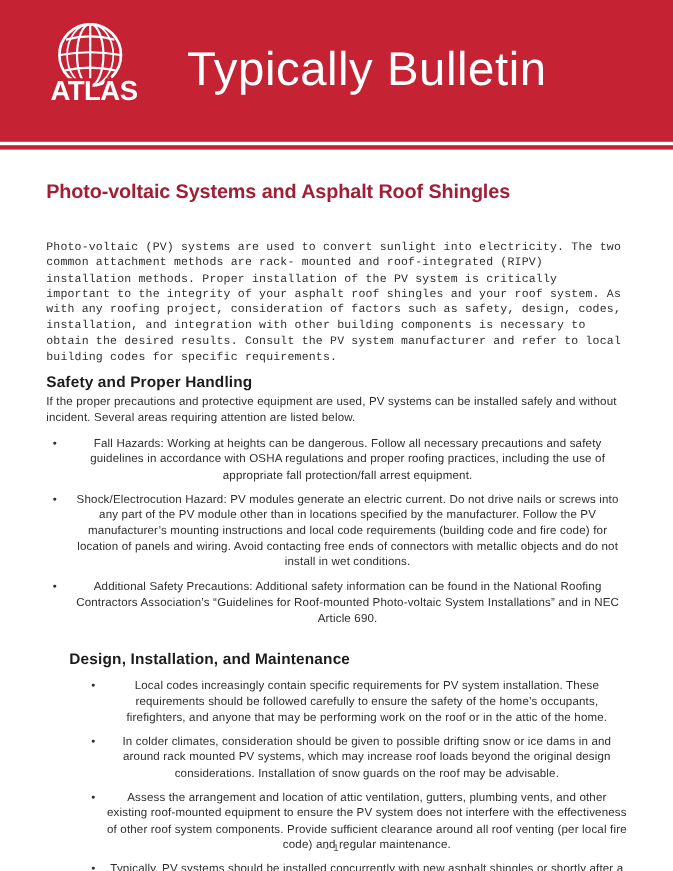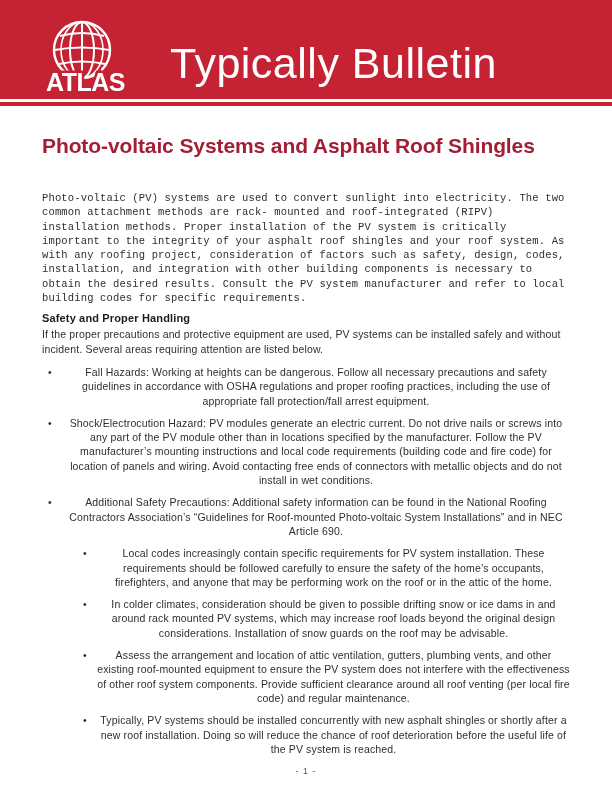--- a/index.html
+++ b/index.html
@@ -9,40 +9,40 @@
   }
   *{box-sizing:border-box;}
   html,body{margin:0;padding:0;}
   body{
     width:612px;height:792px;position:relative;background:#ffffff;
     font-family:"Liberation Sans", sans-serif;color:var(--ink);
     overflow:hidden;
   }
   
   .banner{
-    height:99px;background:var(--brand-red);
+    height:129px;background:var(--brand-red);
     display:flex;align-items:flex-start;
   }
   .logo{margin:12px 0 0 22px;flex:0 0 auto;}
   .banner-title{
     color:#ffffff;font-size:43px;font-weight:normal;line-height:1;
     margin:42px 0 0 40px;letter-spacing:0.5px;
   }
   .banner-gap{height:3px;background:#ffffff;}
   .banner-stripe{height:4px;background:var(--brand-red);}
   
   main{padding:0 42px;}
   .doc-title{
-    color:var(--title-red);font-size:21px;font-weight:bold;
+    color:var(--title-red);font-size:18px;font-weight:bold;
     margin:28px 0 0 0;letter-spacing:-0.1px;
   }
   p, li{font-size:10.5px;line-height:14.3px;letter-spacing:0.15px;}
   .intro{margin:33px 0 0 0;font-family:Liberation Mono, monospace;}
   .sec-heading{
-    font-size:11px;font-weight:bold;color:#1c1c1c;
+    font-size:14px;font-weight:bold;color:#1c1c1c;
     margin:7px 0 3px 0;letter-spacing:0.15px;
   }
   .sec-intro{margin:0 0 9px 0;}
   ul{list-style:none;margin:0;padding:0;}
   li{position:relative;padding-left:20px;margin-bottom:8px;text-align:center;}
   li::before{content:"\2022";position:absolute;left:6px;top:0;}
   .sec-heading.indented{margin:22px 0 9px 21px;}
   ul.level2{margin-left:35px;}
   
   .page-footer{
@@ -78,20 +78,21 @@
 
   <h2 class="sec-heading">Safety and Proper Handling</h2>
   <p class="sec-intro">If the proper precautions and protective equipment are used, PV systems can be installed safely and without incident. Several areas requiring attention are listed below.</p>
 
   <ul class="level1">
     <li>Fall Hazards: Working at heights can be dangerous. Follow all necessary precautions and safety guidelines in accordance with OSHA regulations and proper roofing practices, including the use of appropriate fall protection/fall arrest equipment.</li>
     <li>Shock/Electrocution Hazard: PV modules generate an electric current. Do not drive nails or screws into any part of the PV module other than in locations specified by the manufacturer. Follow the PV manufacturer’s mounting instructions and local code requirements (building code and fire code) for location of panels and wiring. Avoid contacting free ends of connectors with metallic objects and do not install in wet conditions.</li>
     <li>Additional Safety Precautions: Additional safety information can be found in the National Roofing Contractors Association’s “Guidelines for Roof-mounted Photo-voltaic System Installations” and in NEC Article 690.</li>
   </ul>
 
+  <h3 class="sec-heading indented">Design, Installation, and Maintenance</h3>
 
   <ul class="level2">
     <li>Local codes increasingly contain specific requirements for PV system installation. These requirements should be followed carefully to ensure the safety of the home’s occupants, firefighters, and anyone that may be performing work on the roof or in the attic of the home.</li>
     <li>In colder climates, consideration should be given to possible drifting snow or ice dams in and around rack mounted PV systems, which may increase roof loads beyond the original design considerations. Installation of snow guards on the roof may be advisable.</li>
     <li>Assess the arrangement and location of attic ventilation, gutters, plumbing vents, and other existing roof-mounted equipment to ensure the PV system does not interfere with the effectiveness of other roof system components. Provide sufficient clearance around all roof venting (per local fire code) and regular maintenance.</li>
     <li>Typically, PV systems should be installed concurrently with new asphalt shingles or shortly after a new roof installation. Doing so will reduce the chance of roof deterioration before the useful life of the PV system is reached.</li>
 
   </ul>
 </main>
 

